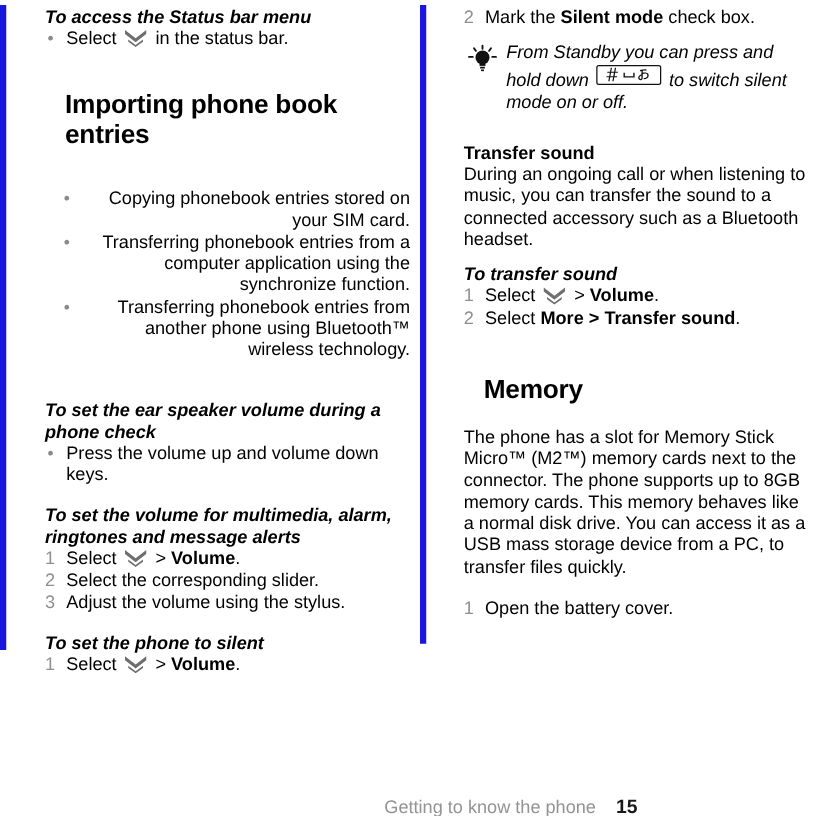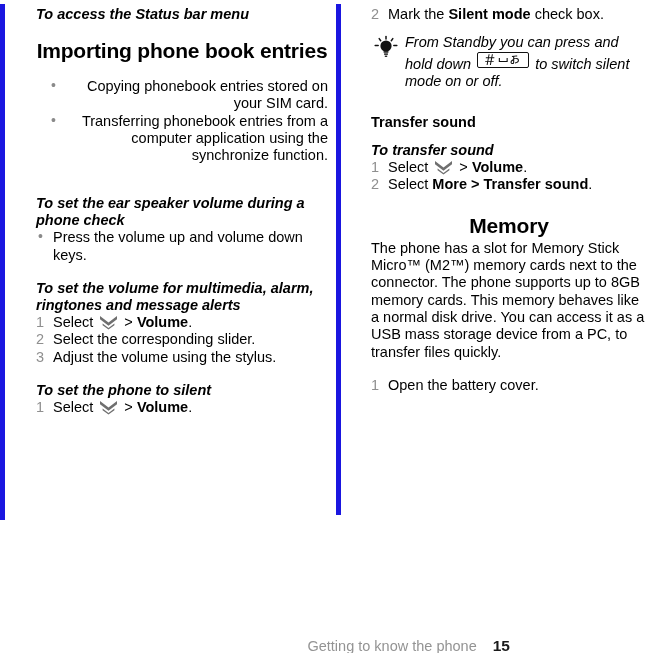--- a/index.html
+++ b/index.html
@@ -49,22 +49,21 @@
   }
   .col-left  { left: 0px;   width: 336px; padding: 0 8px 0 36px; }
   .col-right { left: 341px; width: 324px; padding: 0 18px 0 30px; }
 
   
   .h1 {
     font-size: 21px;
     font-weight: bold;
     line-height: 24px;
     letter-spacing: -0.2px;
-    margin: 0;
-    text-align: center;
+    margin: 16px;
   }
   .h2 {
     font-size: 14.5px;
     font-weight: bold;
     font-style: italic;
     line-height: 17px;
     margin: 0;
   }
   .h3 {
     font-size: 14.5px;
@@ -195,31 +194,38 @@
 <div id="page">
 
   <div class="rule-left"></div>
   <div class="rule-mid"></div>
 
   <div class="col col-left">
 
     <div style="height:2px"></div>
 
     <div class="h2">To access the Status bar menu</div>
+    <ul class="bullets">
+      <li><span>Select </span><span class="chev"><svg width="19" height="15" viewBox="0 0 19 15">
+              <path d="M1 1 L9.5 7.6 L18 1 L18 4.2 L9.5 10.8 L1 4.2 Z" fill="#6f6f6f"></path>
+              <path d="M3.6 8.6 L9.5 12.9 L15.4 8.6 L15.4 10.3 L9.5 14.6 L3.6 10.3 Z" fill="#6f6f6f"></path>
+            </svg></span><span> in the status bar.</span></li>
+    </ul>
 
     <div class="gap-l"></div>
 
     <div class="h1">Importing phone book entries</div>
     <div style="height:4px"></div>
 
     <div class="gap-m"></div>
 
     <ul class="bullets indent">
       <li>Copying phonebook entries stored on your SIM card.</li>
       <li>Transferring phonebook entries from a computer application using the synchronize function.</li>
+      <li>Transferring phonebook entries from another phone using Bluetooth™ wireless technology.</li>
     </ul>
 
     <div class="gap-xl"></div>
 
 
     <div class="gap-m"></div>
 
     <div class="h2">To set the ear speaker volume during a phone check</div>
     <ul class="bullets">
       <li>Press the volume up and volume down keys.</li>
@@ -280,20 +286,21 @@
             <path d="M15.8 5.1 L16.9 5.1 L16.9 8.0 L23.6 8.0 L23.6 5.1 L24.7 5.1 L24.7 9.0 L15.8 9.0 Z"></path>
             <path d="M28.9 3.0 C30.6 2.6 32.6 2.4 34.2 2.5 L34.2 3.5 C33.2 3.45 32.2 3.5 31.2 3.65 L31.2 5.2 C32.0 4.95 32.9 4.85 33.6 4.95 C35.2 5.15 36.1 6.2 35.95 7.6 C35.8 9.3 34.3 10.3 32.1 10.4 L31.85 9.4 C33.6 9.3 34.75 8.65 34.85 7.5 C34.95 6.6 34.35 5.95 33.35 5.88 C32.6 5.83 31.85 5.98 31.2 6.3 L31.2 9.2 C31.2 10.5 30.6 11.1 29.55 11.1 C28.4 11.1 27.55 10.35 27.55 9.25 C27.55 8.1 28.5 7.0 30.15 6.35 L30.15 3.8 C29.75 3.88 29.35 3.97 28.98 4.07 Z M30.15 7.45 C29.15 7.95 28.6 8.6 28.6 9.2 C28.6 9.75 28.95 10.1 29.5 10.1 C29.95 10.1 30.15 9.85 30.15 9.15 Z"></path>
           </g>
         </svg></span><span> to switch silent mode on or off.</span>
     </div>
 
     <div class="gap-xl"></div>
     <div style="height:4px"></div>
 
     <div class="h3">Transfer sound</div>
+    <div class="body">During an ongoing call or when listening to music, you can transfer the sound to a connected accessory such as a Bluetooth headset.</div>
 
     <div class="gap-m"></div>
 
     <div class="h2">To transfer sound</div>
     <ol class="steps">
       <li><span>Select </span><span class="chev"><svg width="19" height="15" viewBox="0 0 19 15">
               <path d="M1 1 L9.5 7.6 L18 1 L18 4.2 L9.5 10.8 L1 4.2 Z" fill="#6f6f6f"></path>
               <path d="M3.6 8.6 L9.5 12.9 L15.4 8.6 L15.4 10.3 L9.5 14.6 L3.6 10.3 Z" fill="#6f6f6f"></path>
             </svg></span><span> &gt; </span><b>Volume</b><span>.</span></li>
       <li><span>Select </span><b>More &gt; Transfer sound</b><span>.</span></li>

